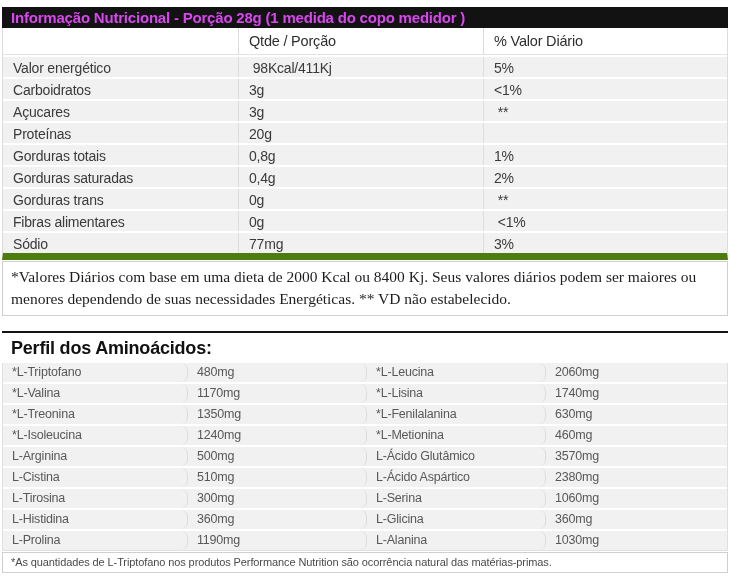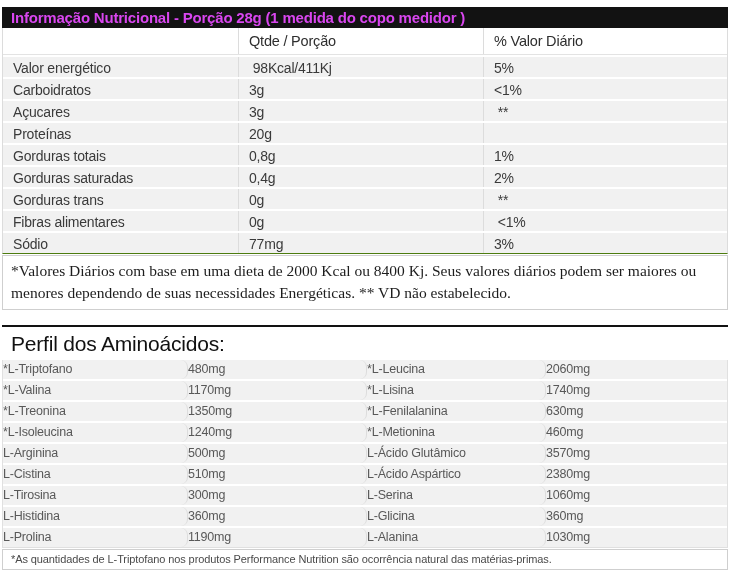--- a/index.html
+++ b/index.html
@@ -21,21 +21,21 @@
     font-weight: bold;
     font-size: 15px;
     letter-spacing: -0.2px;
     height: 21px;
     line-height: 21px;
     padding-left: 9px;
   }
   .ntable {
     border-left: 1px solid #dcdcdc;
     border-right: 1px solid #dcdcdc;
-    border-bottom: 1px solid #4d7c0f;
+    border-bottom: 7px solid #4d7c0f;
   }
   .nrow {
     display: grid;
     grid-template-columns: 236px 245px 1fr;
   }
   .nrow > div {
     padding-left: 10px;
     letter-spacing: -0.2px;
     overflow: hidden;
     white-space: pre-wrap;
@@ -71,22 +71,22 @@
     line-height: 22px;
     color: #1d1d1d;
     padding: 4px 20px 5px 8px;
     margin-top: 1px;
   }
 
   
   .amino { margin-top: 15px; }
   .amino-title {
     border-top: 2px solid #121212;
-    font-size: 21px;
-    font-weight: normal;
+    font-size: 18px;
+    font-weight: bold;
     color: #111111;
     letter-spacing: -0.2px;
     padding: 5px 0 4px 9px;
     background: #ffffff;
   }
   .atable {
     border: 1px solid #e0e0e0;
     border-top: none;
   }
   .arow {
@@ -95,20 +95,21 @@
     background: #f1f1f1;
     border-top: 2px solid #ffffff;
   }
   .arow:first-child { border-top: none; }
   .arow > div {
     height: 19px;
     line-height: 19px;
     font-size: 12.5px;
     letter-spacing: -0.2px;
     color: #585858;
+    padding-left: 9px;
     overflow: hidden;
     border-radius: 7px;
   }
   .arow > div.a1, .arow > div.a2, .arow > div.a3 { border-right: 1px solid #dcdcdc; }
 
   .bottom-note {
     border: 1px solid #cfcfcf;
     background: #ffffff;
     font-size: 11px;
     letter-spacing: -0.1px;

